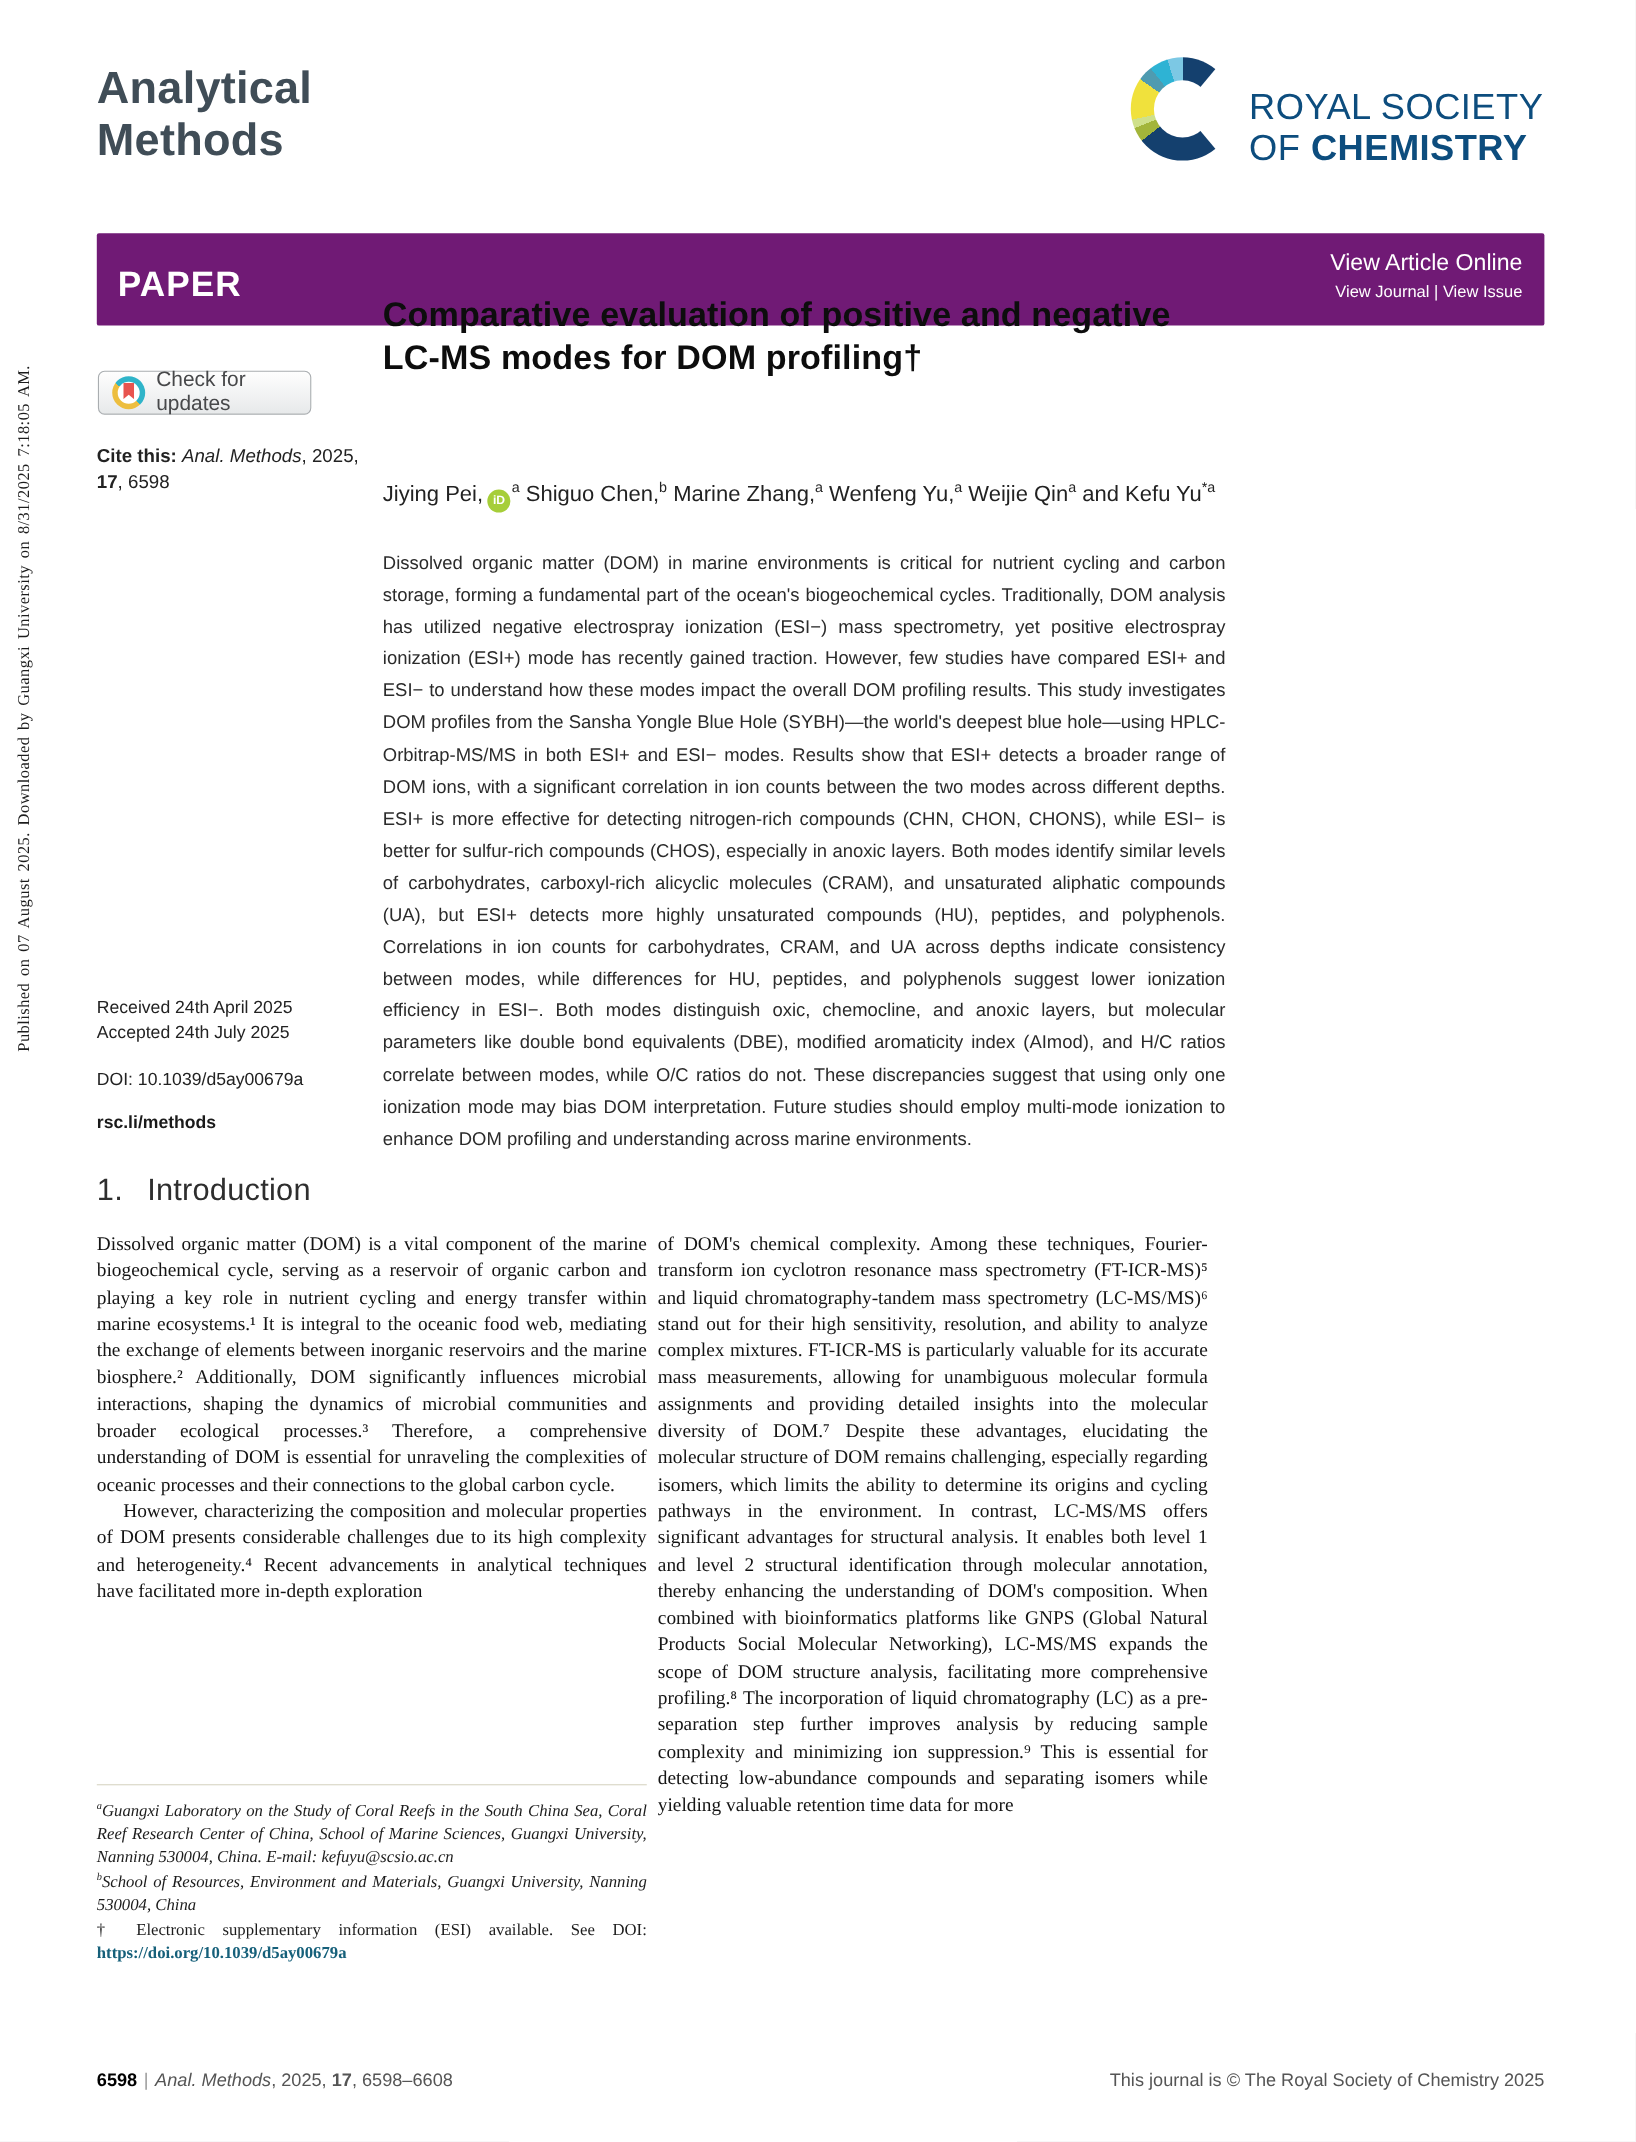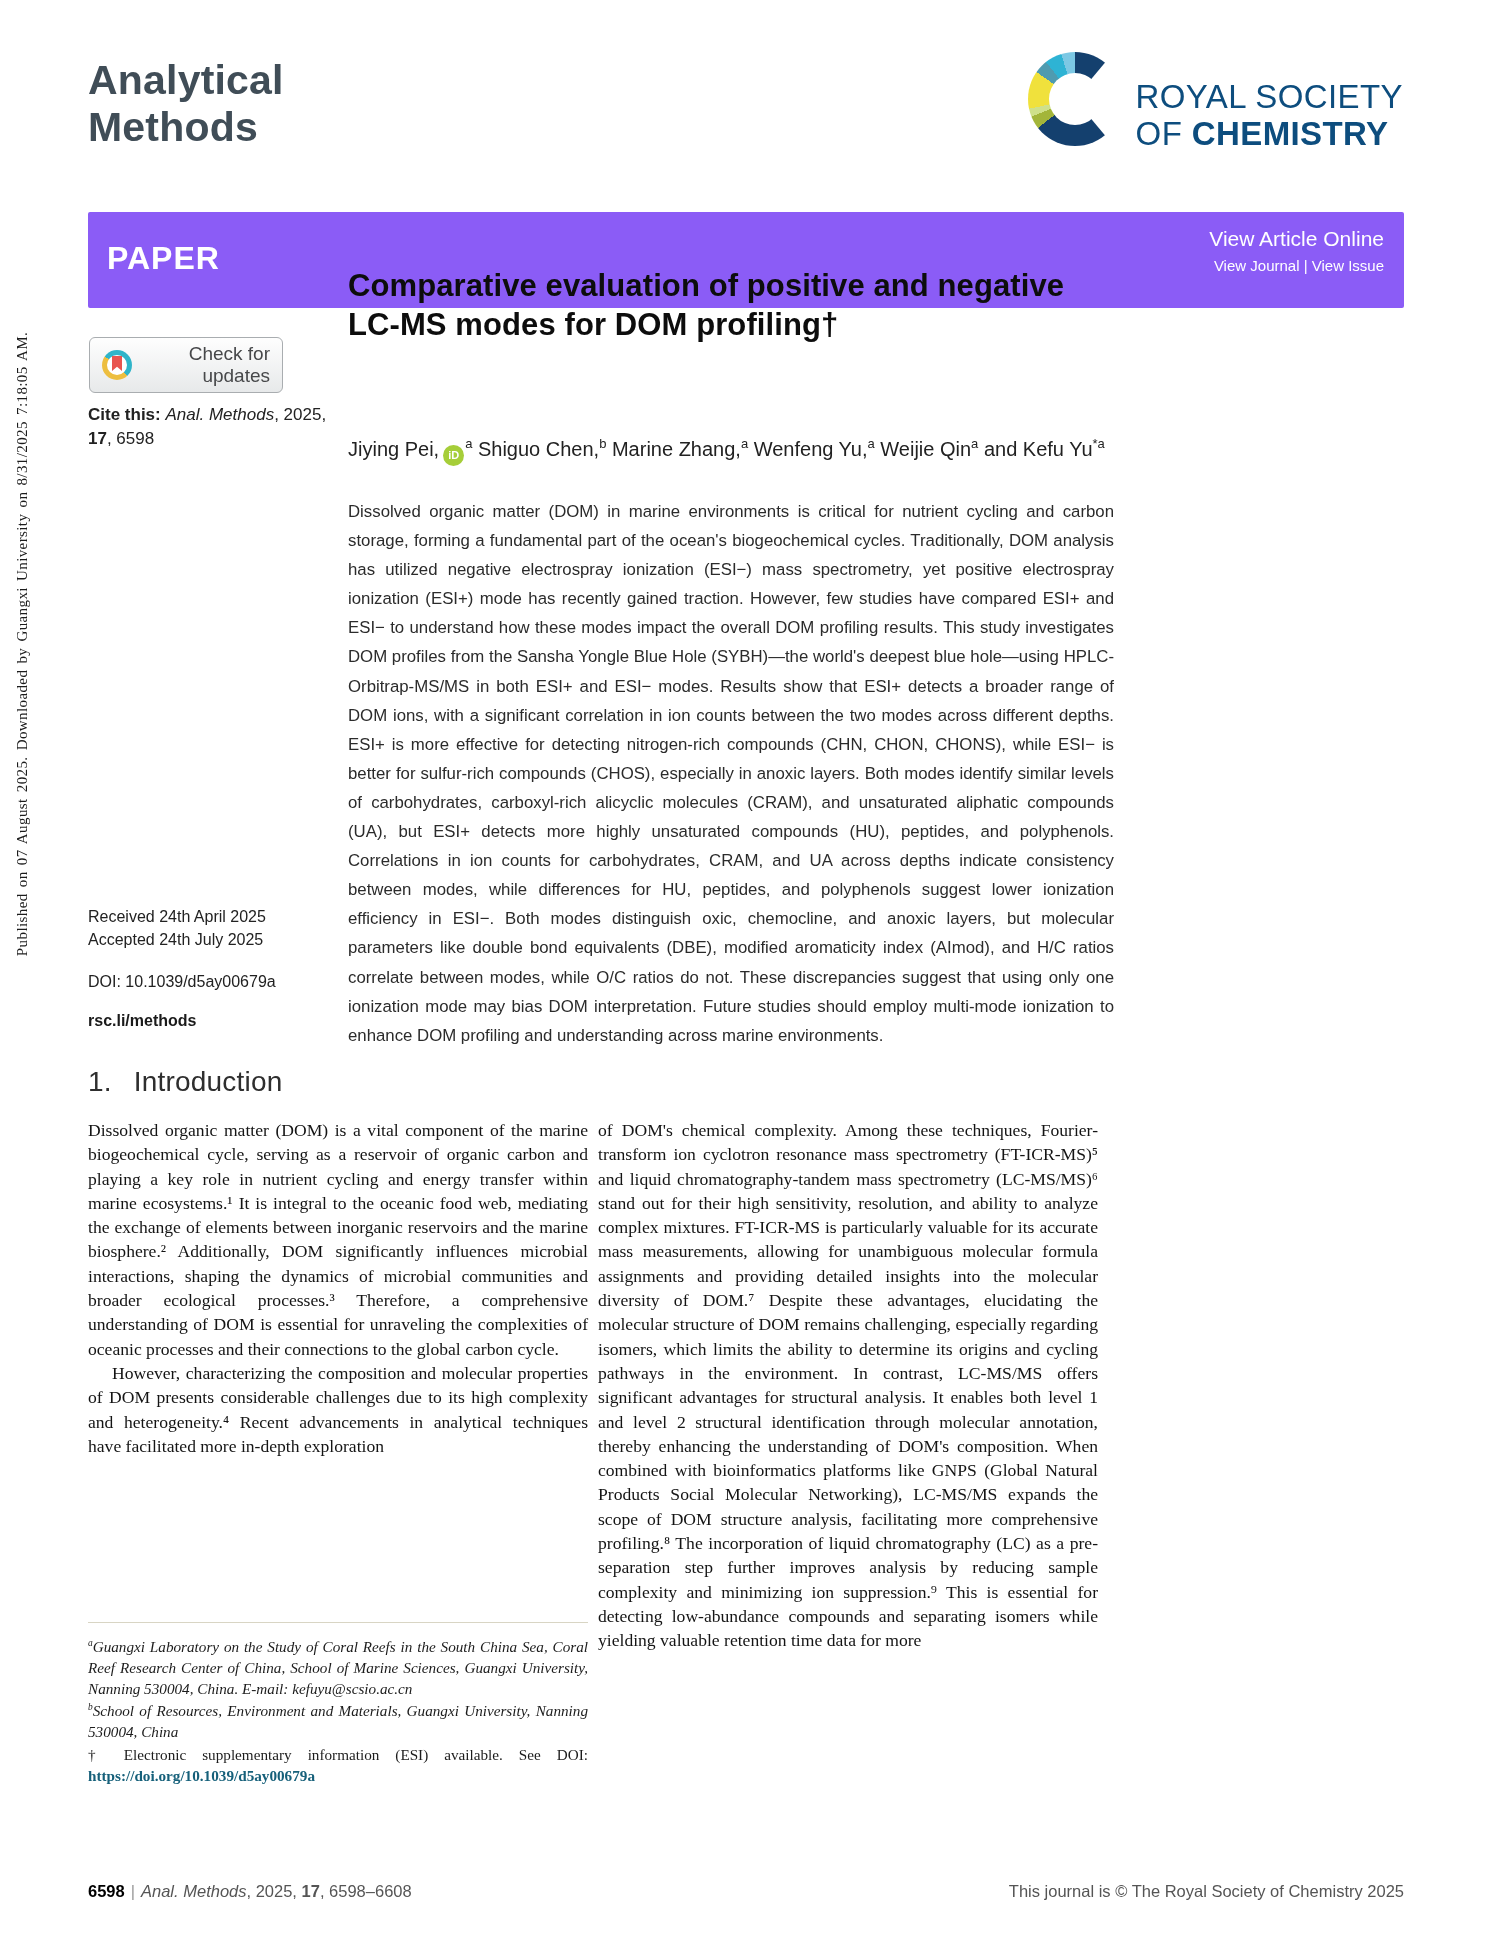--- a/index.html
+++ b/index.html
@@ -41,37 +41,37 @@
   .rsc-hole { position:absolute; left:21px; top:21px; width:52px; height:52px; border-radius:50%; background:#fff; }
   .rsc-gap {
     position:absolute; inset:0; background:#fff;
     clip-path:polygon(50% 50%, 127% -42%, 170% 50%, 127% 142%);
   }
   .rsc-text { font-size:33px; line-height:37px; color:#0d4d7e; letter-spacing:0.4px;margin-top:32px; }
   .rsc-text b { font-weight:bold; }
 
   
   .banner {
-    position:absolute; left:88px; top:212px; width:1316px; height:96px;
-    background:#8b5cf6; border-radius:2px;
+    position:absolute; left:88px; top:212px; width:1316px; height:84px;
+    background:#701a75; border-radius:2px;
   }
   .banner-label {
     position:absolute; left:19px; top:28px; color:#fff;
     font-size:32px; font-weight:bold; letter-spacing:1px;
   }
   .banner-right { position:absolute; right:20px; top:15px; text-align:right; color:#fff; }
   .banner-right .vao { font-size:21px; font-weight:normal; display:block; }
   .banner-right .vlinks { font-size:15px; display:block; margin-top:6px; }
 
   
   .check-badge {
-    position:absolute; left:89px; top:337px; width:194px; height:56px;
+    position:absolute; left:89px; top:337px; width:194px; height:40px;
     border:1px solid #a9adb0; border-radius:6px;
     background:linear-gradient(#fefefe, #e7e9ea);
-    display:flex; align-items:center; gap:10px; padding:0 12px; cursor:pointer;text-align:right;
+    display:flex; align-items:center; gap:10px; padding:0 12px; cursor:pointer;
   }
   .cm-icon {
     position:relative; width:30px; height:30px; border-radius:50%;
     background:conic-gradient(from -55deg, #2fb4c9 0deg 190deg, #edbe3f 190deg 360deg);
     flex:0 0 auto;
   }
   .cm-inner { position:absolute; left:5px; top:5px; width:20px; height:20px; border-radius:50%; background:#fff; }
   .cm-bookmark {
     position:absolute; left:10px; top:6px; width:10px; height:15px; background:#e8544f;
     clip-path:polygon(0 0, 100% 0, 100% 100%, 50% 72%, 0 100%);

